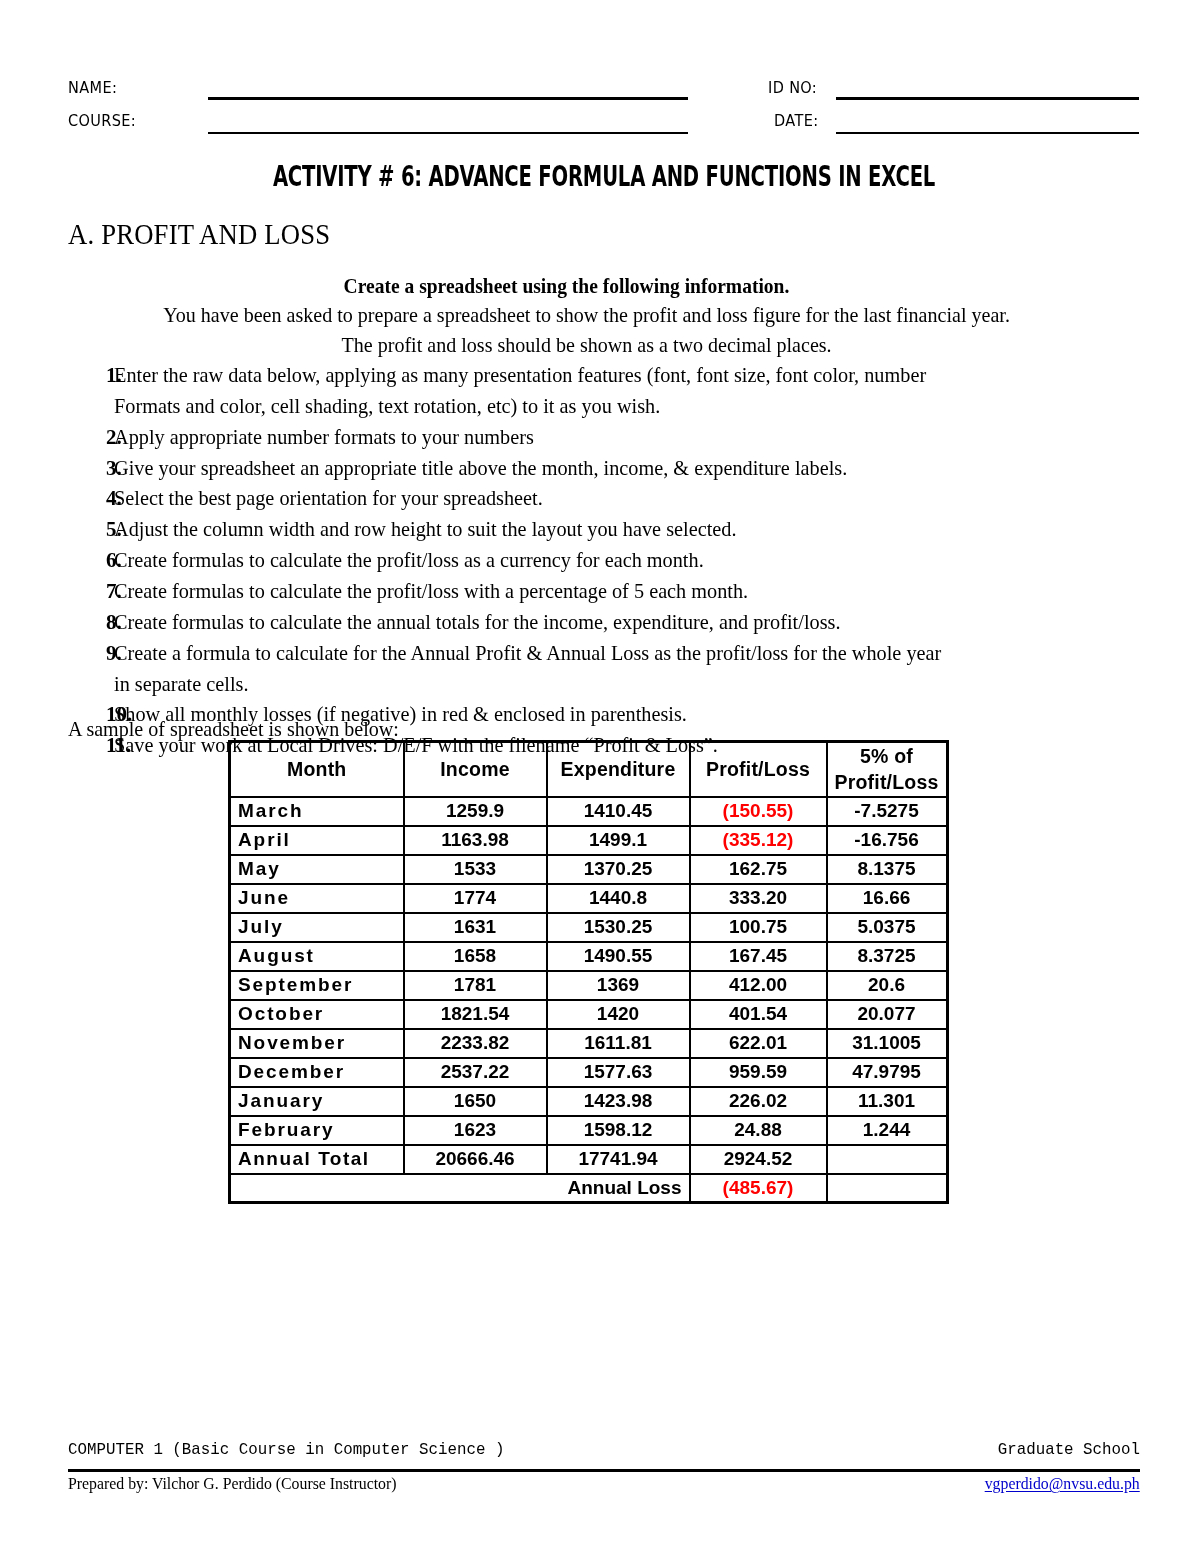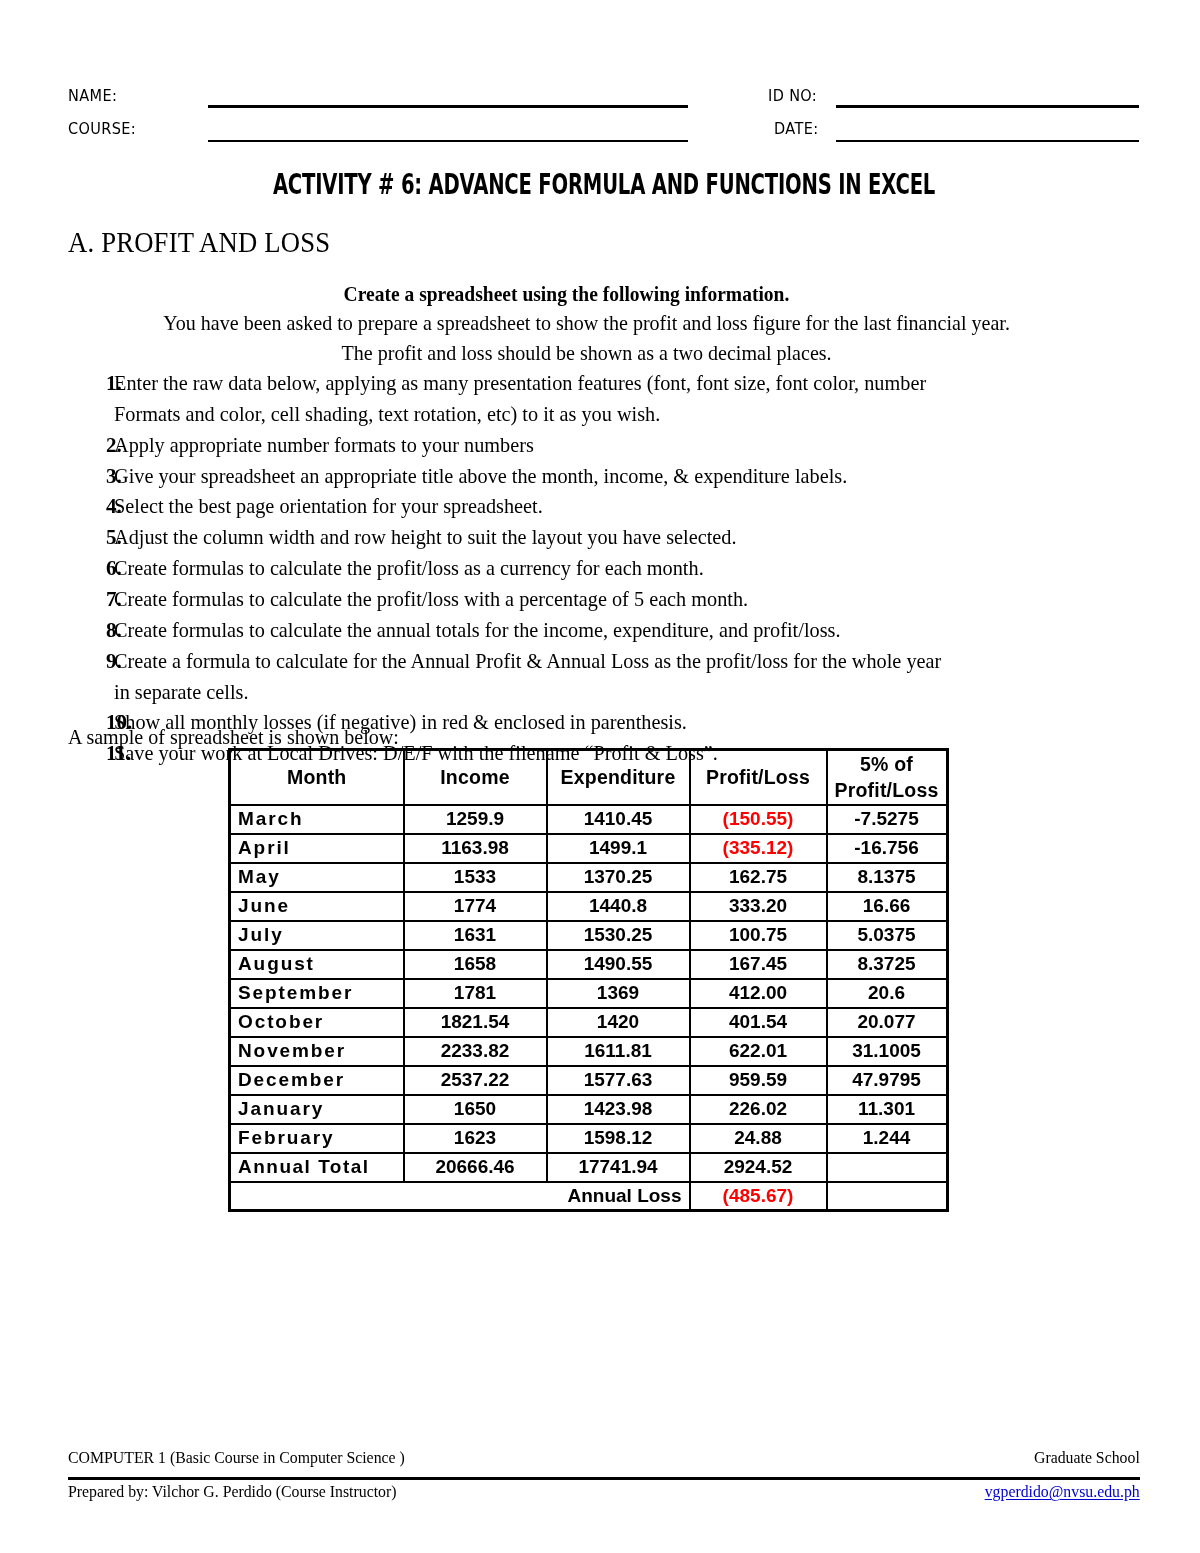--- a/index.html
+++ b/index.html
@@ -12,21 +12,21 @@
     height: 1553px;
     position: relative;
     font-family: "Liberation Serif", "DejaVu Serif", serif;
     color: #000000;
     overflow: hidden;
   }
 
   .page {
     position: absolute;
     left: 68px;
-    top: 16px;
+    top: 8px;
     width: 1072px;
     height: 1297px;
   }
 
   
   .id-block {
     position: absolute;
     left: 0;
     top: 62px;
     width: 1072px;
@@ -251,20 +251,21 @@
   .footer {
     position: absolute;
     left: 0;
     top: 1432px;
     width: 1072px;
   }
   .footer-row {
     position: relative;
     height: 28px;
     font-size: 17px;
+    font-family: Liberation Mono, monospace;
   }
   .footer-left {
     position: absolute;
     left: 0;
     top: 0;
     transform: scaleX(0.93);
     transform-origin: left top;
     white-space: nowrap;
   }
   .footer-right {

